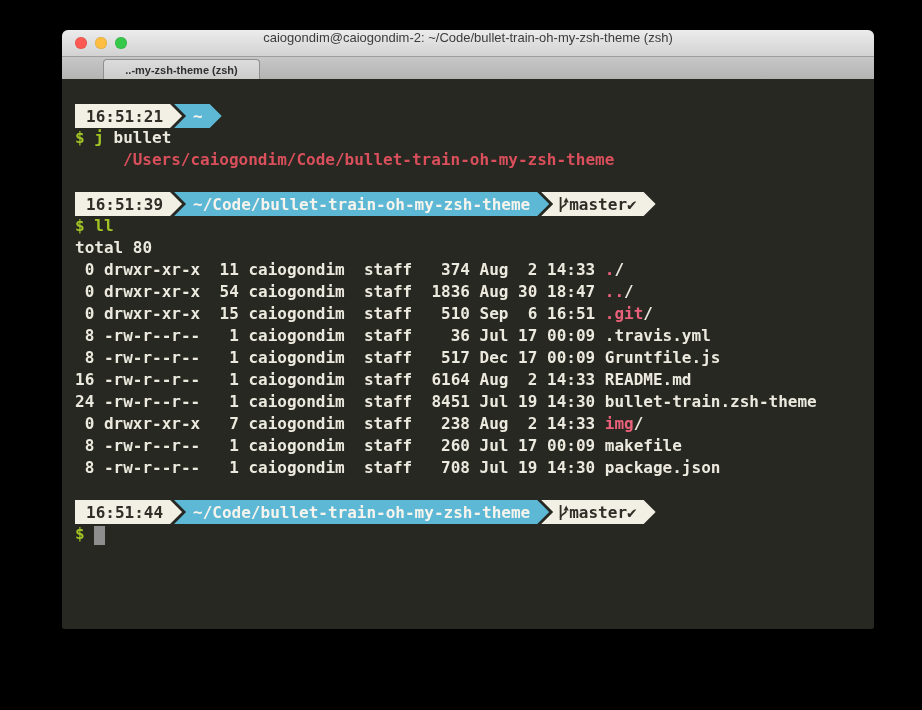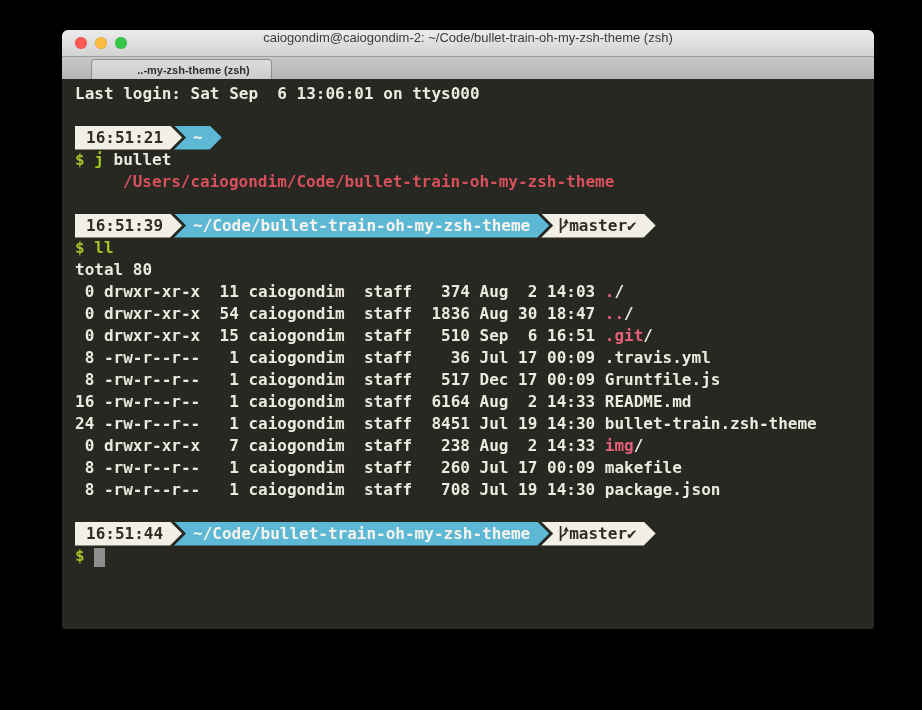--- a/index.html
+++ b/index.html
@@ -20,37 +20,37 @@
   .titletext{
     position:absolute;left:0;right:0;top:0;height:26px;line-height:26px;
     text-align:center;font:13px "Liberation Sans",sans-serif;color:#3c3c3c;
   }
   
   .tabbar{
     position:relative;height:22px;display:flex;align-items:flex-end;
     background:linear-gradient(#c7c7c7,#b4b4b4);
   }
   .tab{
-    margin-left:29px;width:155px;height:19px;
+    margin-left:41px;width:155px;height:19px;
     background:linear-gradient(#dcdcdc,#cccccc);
     border:1px solid #8f8f8f;border-bottom:none;border-radius:4px 4px 0 0;
     display:flex;align-items:center;justify-content:center;
-    font:bold 11px "Liberation Sans",sans-serif;color:#303030;padding-left:24px;
+    font:bold 11px "Liberation Sans",sans-serif;color:#303030;
   }
   
   .terminal{
     position:absolute;top:49px;left:0;right:0;bottom:0;
     background:var(--bg);color:var(--fg);
     font:bold 16px/22px "DejaVu Sans Mono",monospace;
     padding:4px 0 0 13px;border-radius:0 0 3px 3px;overflow:hidden;
   }
   .trow{height:22px;white-space:pre;}
   .c-fg{color:var(--fg);} .c-green{color:var(--green);}
   .c-red{color:var(--red);margin-left:48px;} .c-pink{color:var(--pink);}
-  .prow{height:22px;display:flex;align-items:center;}
+  .prow{height:22px;display:flex;align-items:flex-start;}
   .pseg{
     height:24px;margin-top:-1px;display:flex;align-items:center;
     font:bold 16px "DejaVu Sans Mono",monospace;flex:0 0 auto;
   }
   .seg-time{
     background:var(--cream);color:var(--segtext);
     padding:0 19px 0 11px;
     clip-path:polygon(0 0,calc(100% - 12px) 0,100% 50%,calc(100% - 12px) 100%,0 100%);
   }
   .seg-dir{
@@ -78,21 +78,20 @@
       <div class="light" id="lt-red" style="background: rgb(252, 90, 82);"></div>
       <div class="light" id="lt-yellow" style="background: rgb(253, 190, 65);"></div>
       <div class="light" id="lt-green" style="background: rgb(53, 200, 74);"></div>
     </div>
     <div class="titletext">caiogondim@caiogondim-2: ~/Code/bullet-train-oh-my-zsh-theme (zsh)</div>
   </div>
   <div class="tabbar">
     <div class="tab">..-my-zsh-theme (zsh)</div>
   </div>
   <div class="terminal" id="term">
-      <div class="trow"><span class="c-fg">Last login: Sat Sep  6 13:06:01 on ttys000</span></div>
       <div class="trow"></div>
       <div class="prow">
         <div class="pseg seg-time">16:51:21</div>
         <div class="pseg seg-dir">~</div>
       </div>
       <div class="trow"><span class="c-green">$ j</span><span class="c-fg"> bullet</span></div>
       <div class="trow"><span class="c-red">/Users/caiogondim/Code/bullet-train-oh-my-zsh-theme</span></div>
       <div class="trow"></div>
       <div class="prow">
         <div class="pseg seg-time">16:51:39</div>
@@ -102,21 +101,21 @@
     <path d="M2.6 1 V16" stroke="#2e2e27" stroke-width="1.8" fill="none"></path>
     <path d="M8.2 6.5 C8.2 10.5 2.6 9.5 2.6 13.5" stroke="#2e2e27" stroke-width="1.8" fill="none"></path>
     <polygon points="8.2,1.5 5.6,6.6 10.8,6.6" fill="#2e2e27"></polygon>
   </svg>
 <div class="" style="display: inline;">master</div>
           <div class="" style="display: inline;">✔</div>
         </div>
       </div>
       <div class="trow"><span class="c-green">$ ll</span></div>
       <div class="trow"><span class="c-fg">total 80</span></div>
-      <div class="trow"><span class="c-fg"> 0 drwxr-xr-x  11 caiogondim  staff   374 Aug  2 14:03 </span><span class="c-pink">.</span><span class="c-fg">/</span></div>
+      <div class="trow"><span class="c-fg"> 0 drwxr-xr-x  11 caiogondim  staff   374 Aug  2 14:33 </span><span class="c-pink">.</span><span class="c-fg">/</span></div>
       <div class="trow"><span class="c-fg"> 0 drwxr-xr-x  54 caiogondim  staff  1836 Aug 30 18:47 </span><span class="c-pink">..</span><span class="c-fg">/</span></div>
       <div class="trow"><span class="c-fg"> 0 drwxr-xr-x  15 caiogondim  staff   510 Sep  6 16:51 </span><span class="c-pink">.git</span><span class="c-fg">/</span></div>
       <div class="trow"><span class="c-fg"> 8 -rw-r--r--   1 caiogondim  staff    36 Jul 17 00:09 .travis.yml</span></div>
       <div class="trow"><span class="c-fg"> 8 -rw-r--r--   1 caiogondim  staff   517 Dec 17 00:09 Gruntfile.js</span></div>
       <div class="trow"><span class="c-fg">16 -rw-r--r--   1 caiogondim  staff  6164 Aug  2 14:33 README.md</span></div>
       <div class="trow"><span class="c-fg">24 -rw-r--r--   1 caiogondim  staff  8451 Jul 19 14:30 bullet-train.zsh-theme</span></div>
       <div class="trow"><span class="c-fg"> 0 drwxr-xr-x   7 caiogondim  staff   238 Aug  2 14:33 </span><span class="c-pink">img</span><span class="c-fg">/</span></div>
       <div class="trow"><span class="c-fg"> 8 -rw-r--r--   1 caiogondim  staff   260 Jul 17 00:09 makefile</span></div>
       <div class="trow"><span class="c-fg"> 8 -rw-r--r--   1 caiogondim  staff   708 Jul 19 14:30 package.json</span></div>
       <div class="trow"></div>

